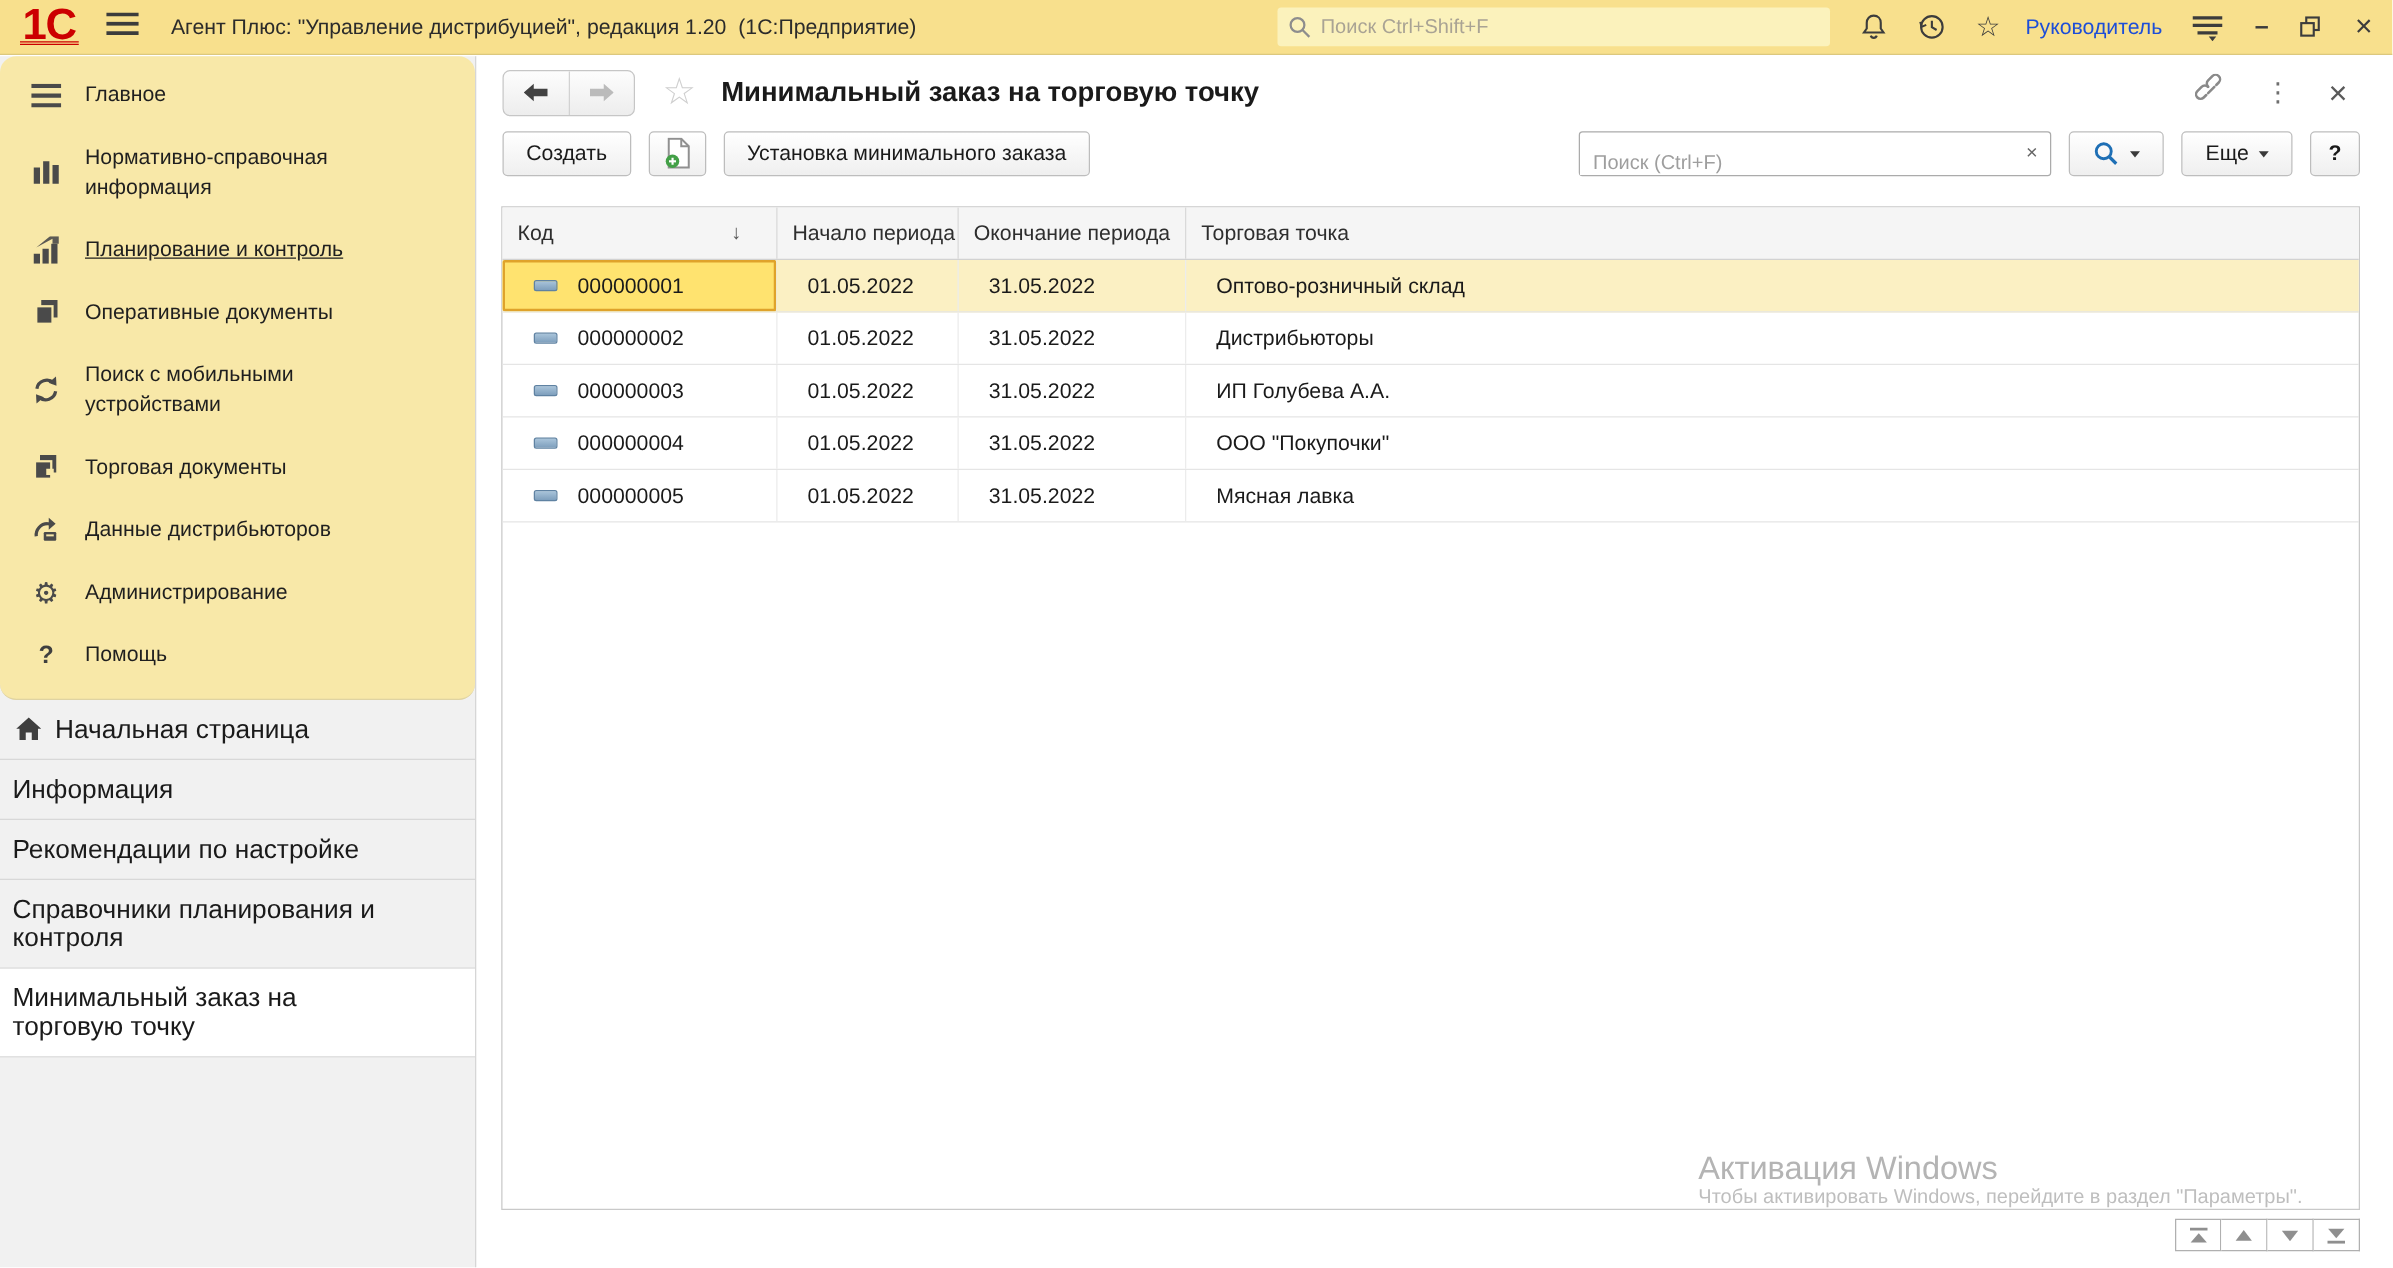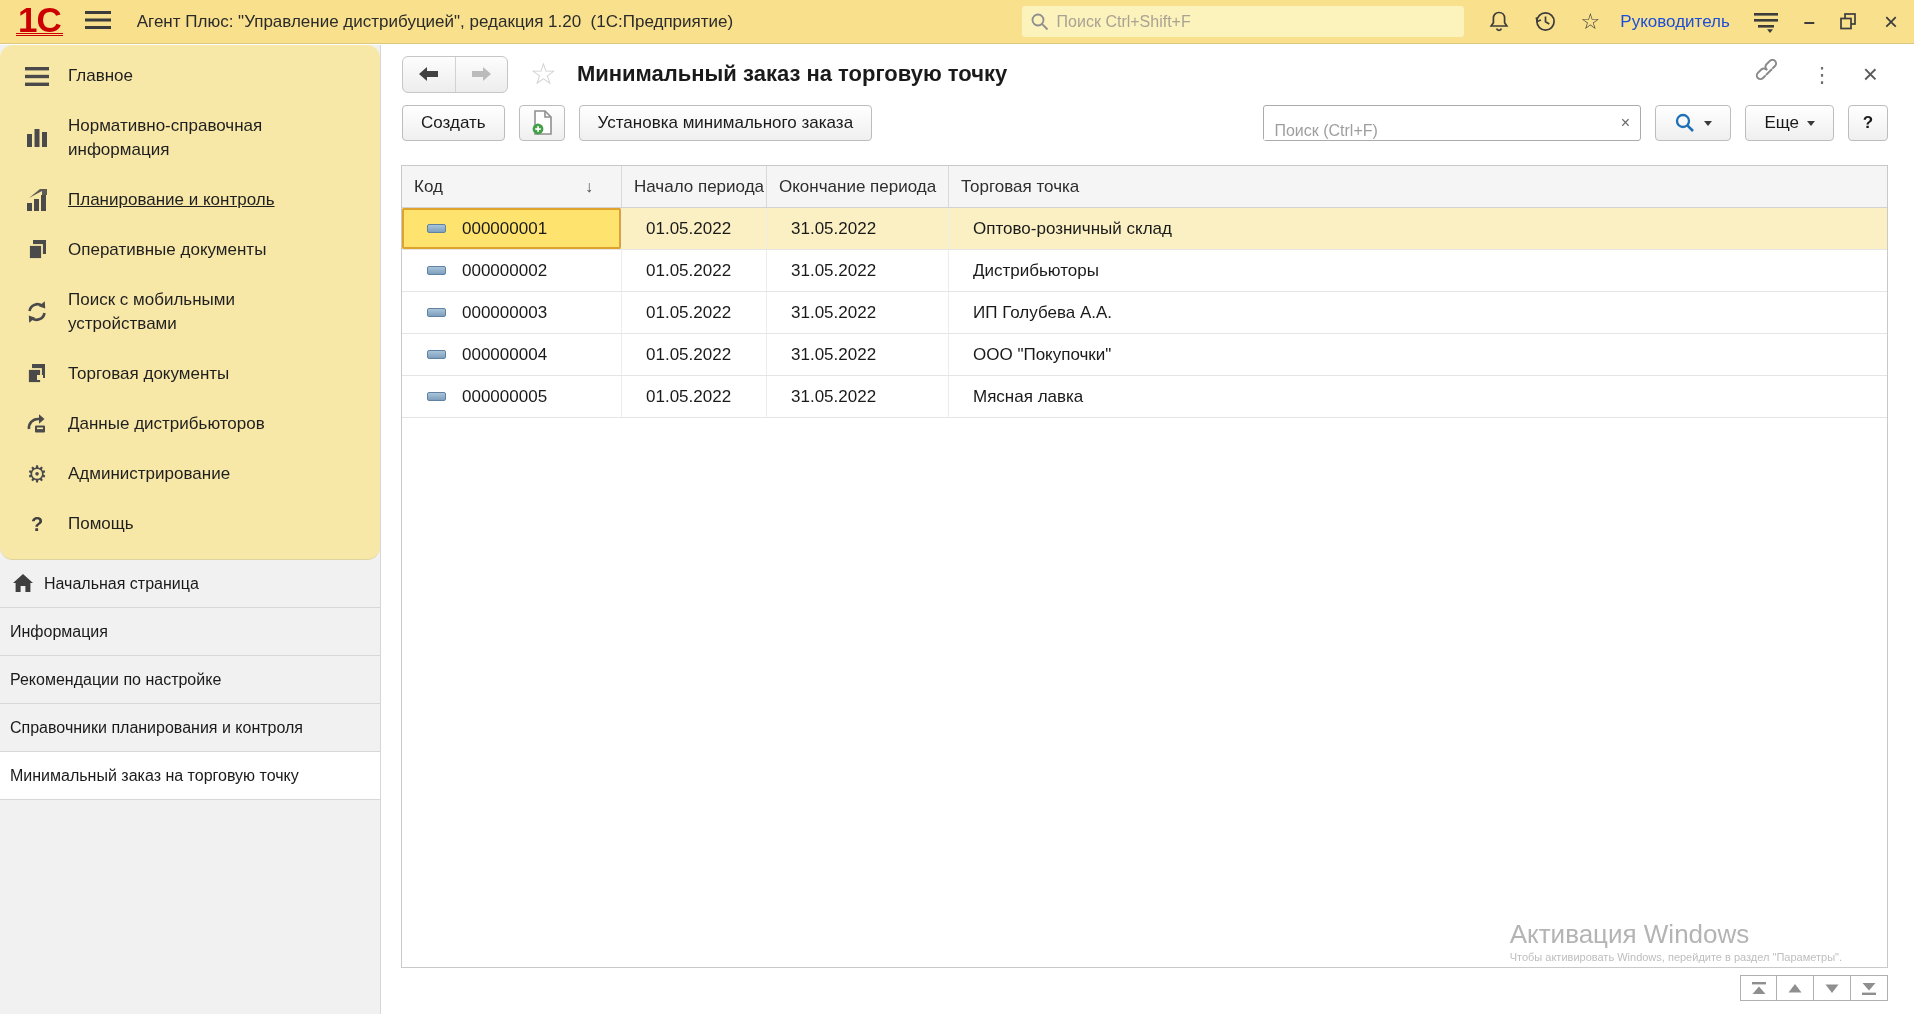--- a/index.html
+++ b/index.html
@@ -36,21 +36,21 @@
   .sections .s-ico { width:30px; flex:none; display:flex; justify-content:center;
     align-items:center; }
   .sections .s-label { margin-left:16px; font-size:17px; line-height:24px;
     color:#1f1f1f; max-width:250px; }
   .sections li.is-active .s-label { text-decoration:underline; }
   .glyph-ico { font-size:23px; color:#4A4A4A; line-height:1; }
   .help-glyph { font-size:20px; font-weight:700; color:#3F3F3F; }
 
   .navlist { list-style:none; }
   .navlist li { padding:12px 16px 12px 10px; border-bottom:1px solid #D8D8D8;
-    font-size:16px; line-height:23px; cursor:pointer; background:#F1F1F1;
+    font-size:21px; line-height:23px; cursor:pointer; background:#F1F1F1;
     display:flex; align-items:flex-start; }
   .navlist li.is-active { background:#FFFFFF; }
   .navlist .n-ico { width:26px; flex:none; margin-right:8px; margin-top:1px;
     display:flex; justify-content:center; }
   .navlist .n-label { max-width:305px; }
 
   
   .content { position:absolute; top:45px; left:382px; right:0; bottom:0; background:#fff; }
 
   .page-head { height:58px; display:flex; align-items:center; padding-left:20px; }
@@ -98,21 +98,21 @@
   .td-code { padding-left:25px; }
   .td-date, .td-outlet { padding-left:24px; }
   .row-icon { width:19px; height:9px; border-radius:2px; margin-right:16px; flex:none;
     background:linear-gradient(#A9C4DA,#7E9FBD); border:1px solid #5F82A2; }
   .trow.selected { background:#FBF0C3; }
   .trow.selected .td-code { background:#FFE36F;
     box-shadow:inset 0 0 0 2px #DFA32B; border-radius:2px; }
 
   .watermark { position:absolute; right:45px; bottom:1px; color:#B4B4B4; }
   .wm1 { font-size:26px; line-height:30px; color:#B4B4B4; }
-  .wm2 { font-size:11px; line-height:17px; color:#BEBEBE; }
+  .wm2 { font-size:16px; line-height:17px; color:#BEBEBE; }
 
   .nav-btns { position:absolute; right:26px; bottom:13px; display:flex; }
   .nav-btns .nbtn { width:37px; height:26px; border:1px solid #B0B0B0; background:#fff;
     display:flex; align-items:center; justify-content:center; cursor:pointer; }
   .nav-btns .nbtn + .nbtn { border-left:none; }
 </style>
 </head>
 <body>
 
 <div class="screen">

